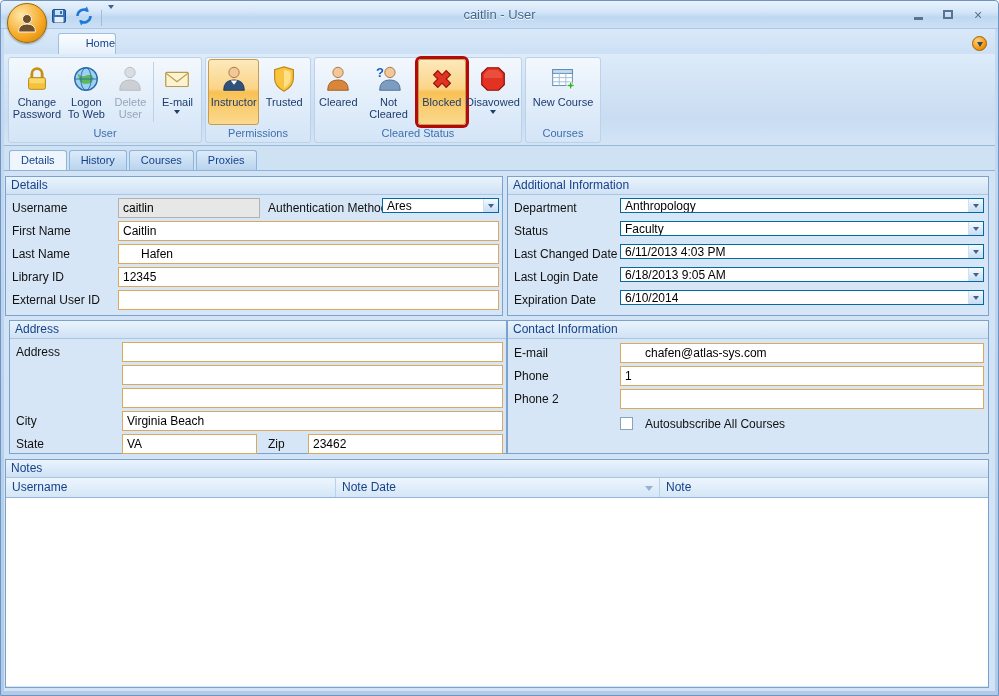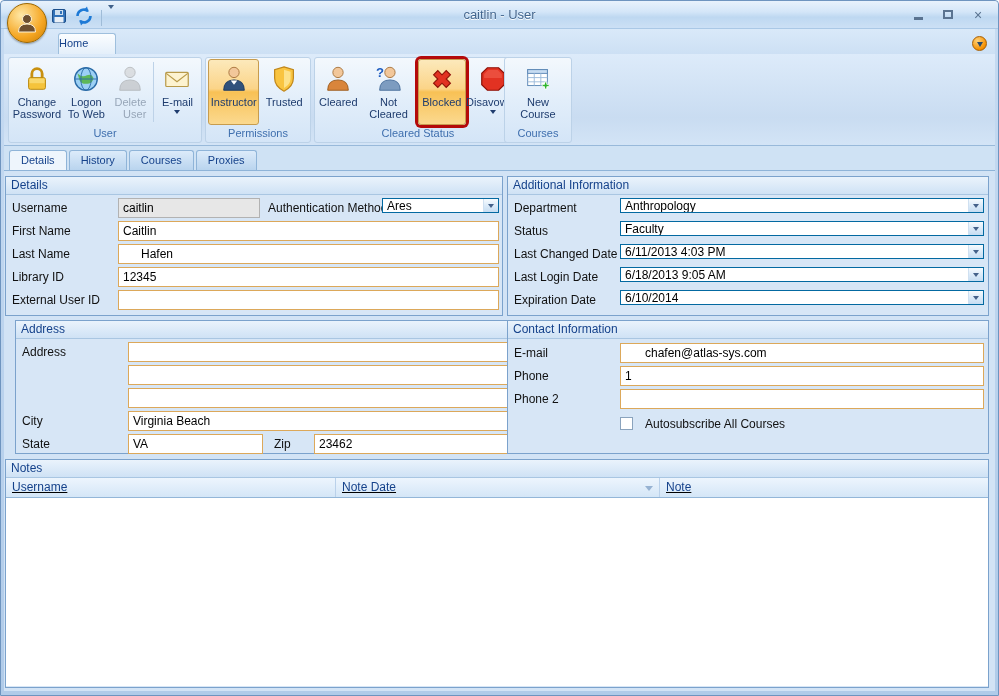--- a/index.html
+++ b/index.html
@@ -27,21 +27,21 @@
   .winbtn { width:20px; height:15px; display:flex; align-items:center; justify-content:center;
             color:#5a7390; font-size:14px; line-height:14px; }
   .glyph-min { width:9px; height:3px; background:#5a7390; margin-top:7px; }
   .glyph-max { width:10px; height:9px; border:2px solid #5a7390; }
 
   
   .tabrow { position:absolute; top:28px; left:3px; right:3px; height:25px;
             background:linear-gradient(#d9e9f9,#cde0f4); }
   .home-tab { position:absolute; left:54px; top:4px; width:58px; height:21px;
               background:linear-gradient(#fbfdff,#e4effa); border:1px solid #9ebfdd; border-bottom:none;
-              border-radius:3px 3px 0 0; color:#15428b; font-size:11px; text-align:left; line-height:19px; }
+              border-radius:3px 3px 0 0; color:#15428b; font-size:11px; text-align:right; line-height:19px; }
   .help-badge { position:absolute; right:8px; top:7px; width:15px; height:15px; border-radius:50%;
                 background:radial-gradient(circle at 35% 30%, #ffd27a, #f59000 70%, #c96e00);
                 border:1px solid #a85e00; display:flex; align-items:center; justify-content:center; }
   .help-badge .tri { width:0; height:0; border-left:3px solid transparent; border-right:3px solid transparent;
                      border-top:5px solid #2b4a6b; margin-top:1px; }
 
   
   .ribbon { position:absolute; top:53px; left:3px; right:3px; height:92px;
             background:linear-gradient(#ddebfa,#c9dcf1 70%,#d3e4f6); border-bottom:1px solid #98b9da; }
   .rgroup { position:absolute; top:3px; height:86px;
@@ -49,21 +49,21 @@
             border:1px solid #bcd2e8; border-radius:3px; }
   .rbtns { display:flex; height:68px; padding:1px 2px; gap:1px; align-items:stretch; }
   .rbtn { display:flex; flex-direction:column; align-items:center; padding-top:2px;
           border:1px solid transparent; border-radius:3px; color:#1e3c6e; font-size:11px;
           text-align:center; cursor:default; }
   .rbtn .ricon { height:34px; display:flex; align-items:center; justify-content:center; }
   .rlab span { display:block; line-height:12px; }
   .rbtn.selected { background:linear-gradient(#fce9bb,#fbd488 45%,#f8c155 50%,#fbd98f);
                    border:1px solid #c79c4e; }
   .rbtn.annotated { box-shadow:0 0 0 3px #b40a0a;align-items:center; }
-  .rbtn.disabled { color:#97a6b8;text-align:right; }
+  .rbtn.disabled { color:#97a6b8; }
   .rbtn.disabled svg { opacity:.55; filter:grayscale(1); }
   .rcaption { height:15px; text-align:center; font-size:11px; color:#3f6fae; line-height:14px; }
   .vsep { width:1px; background:#bdd2e8; margin:3px 1px; }
   .dd-arr { width:0; height:0; border-left:3px solid transparent; border-right:3px solid transparent;
             border-top:4px solid #1e3c6e; margin:2px auto 0; }
 
   
   .lower { position:absolute; top:145px; left:3px; right:3px; bottom:4px; background:#cfe2f4; }
   .tabs2 { position:absolute; top:0; left:0; right:0; height:24px; padding:4px 0 0 5px;
            display:flex; gap:2px; align-items:flex-end; }
@@ -71,21 +71,21 @@
           background:linear-gradient(#dcebfa,#b9d4ee); border:1px solid #8fb4d8; border-bottom:none;
           border-radius:3px 3px 0 0; }
   .tab2.active { background:#eef5fc; }
   .content { position:absolute; top:24px; left:0; right:0; bottom:0; background:#d2e3f5;
              border-top:1px solid #8fb4d8; }
 
   
   .panel { position:absolute; border:1px solid #7ba2cc; background:#d7e6f6; }
   .phead { height:18px; background:linear-gradient(#eaf3fc,#cfe2f5); border-bottom:1px solid #a9c6e2;
            color:#15428b; font-size:12px; padding-left:5px; line-height:17px; }
-  .pbody { position:relative; height:calc(100% - 19px);text-decoration:underline; }
+  .pbody { position:relative; height:calc(100% - 19px); }
 
   .flabel { position:absolute; font-size:12px; color:#111; line-height:20px; white-space:nowrap; }
   .ffield { position:absolute; height:20px; border:1px solid #dca85a; background:#fff;
             font:12px "Liberation Sans",sans-serif; padding:0 4px; color:#000; }
   .ffield.ro { background:#e7e7e7; border-color:#b2b2b2; }
   .combo { position:absolute; height:15px; border:1px solid #0369a1; background:#fff; display:flex; }
   .combo input { flex:1; min-width:0; border:0; outline:none; background:transparent;
                  font:12px "Liberation Sans",sans-serif; padding:0 4px; color:#000; }
   .cbtn { width:15px; background:linear-gradient(#f7fbfe,#dcebf9 50%,#c6ddf2);
           border-left:1px solid #cfe0f1; display:flex; align-items:center; justify-content:center; }
@@ -287,21 +287,21 @@
           </span>
           <span class="rlab">
               <span>Disavowed</span>
             </span>
           <span class="dd-arr"></span>
         </div>
       </div>
       <div class="rcaption">Cleared Status</div>
     </div>
 
-    <div class="rgroup" style="left:500px;width:68px">
+    <div class="rgroup" style="left:521px;width:76px">
       <div class="rbtns">
         <div class="rbtn" style="width:70px">
           <span class="ricon">
             <svg width="30" height="30" viewBox="0 0 32 32">
               <rect x="5" y="6" width="21" height="17" fill="#ffffff" stroke="#5b87b5"></rect>
               <rect x="5" y="6" width="21" height="4" fill="#c7dcf2" stroke="#5b87b5"></rect>
               <path d="M5 14.5 h21 M5 19 h21 M12 10 v13 M19 10 v13" stroke="#9cbbdb" fill="none"></path>
               <path d="M23 19 h4 v4 h4 v4 h-4 v4 h-4 v-4 h-4 v-4 h4 z" transform="scale(0.62) translate(14,12)" fill="#2eb52e" stroke="#ffffff" stroke-width="1.5"></path>
             </svg>
           </span>
@@ -391,21 +391,21 @@
           <span class="flabel" style="left:6px;top:95px">Expiration Date</span>
           <div class="combo" style="left:112px;top:95px;width:364px">
             <input value="6/10/2014" style="">
             <span class="cbtn">
                 <span class="arr-d"></span>
               </span>
           </div>
         </div>
       </div>
 
-      <div class="panel" style="left:11px;top:149px;width:498px;height:134px">
+      <div class="panel" style="left:5px;top:149px;width:498px;height:134px">
         <div class="phead">Address</div>
         <div class="pbody">
           <span class="flabel" style="left:6px;top:3px">Address</span>
           <input class="ffield" style="left: 112px; top: 3px; width: 381px;" value="">
           <input class="ffield" style="left: 112px; top: 26px; width: 381px;" value="">
           <input class="ffield" style="left: 112px; top: 49px; width: 381px;" value="">
 
           <span class="flabel" style="left:6px;top:72px">City</span>
           <input class="ffield" style="left: 112px; top: 72px; width: 381px;" value="Virginia Beach">
 

